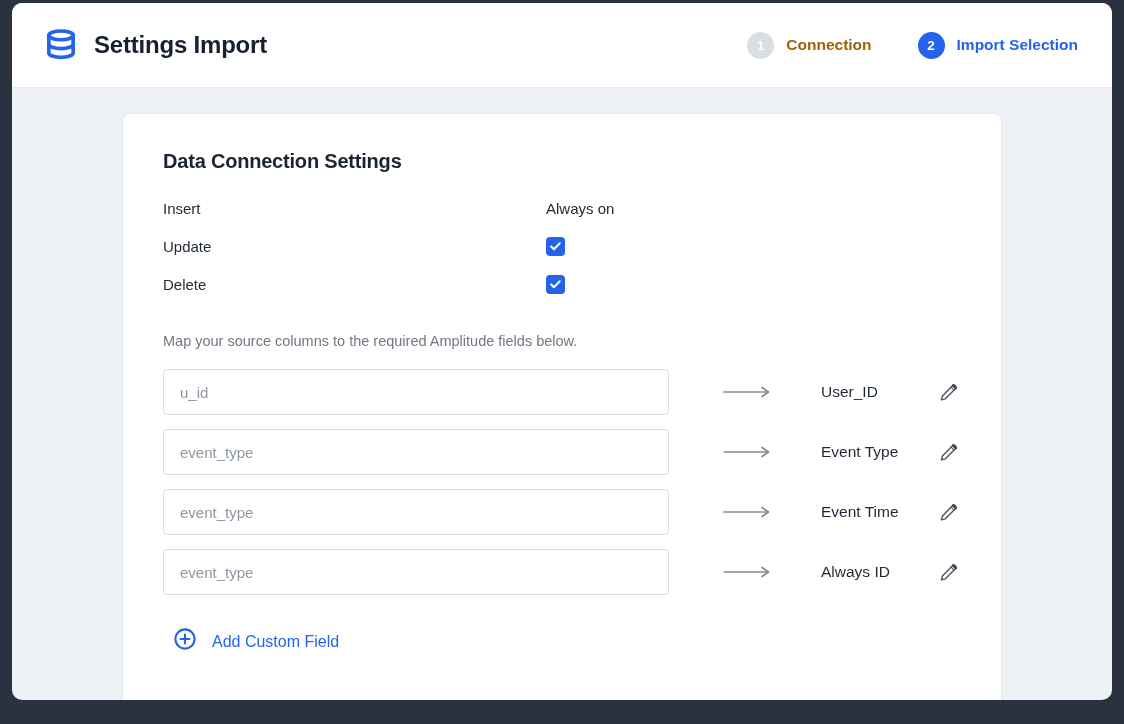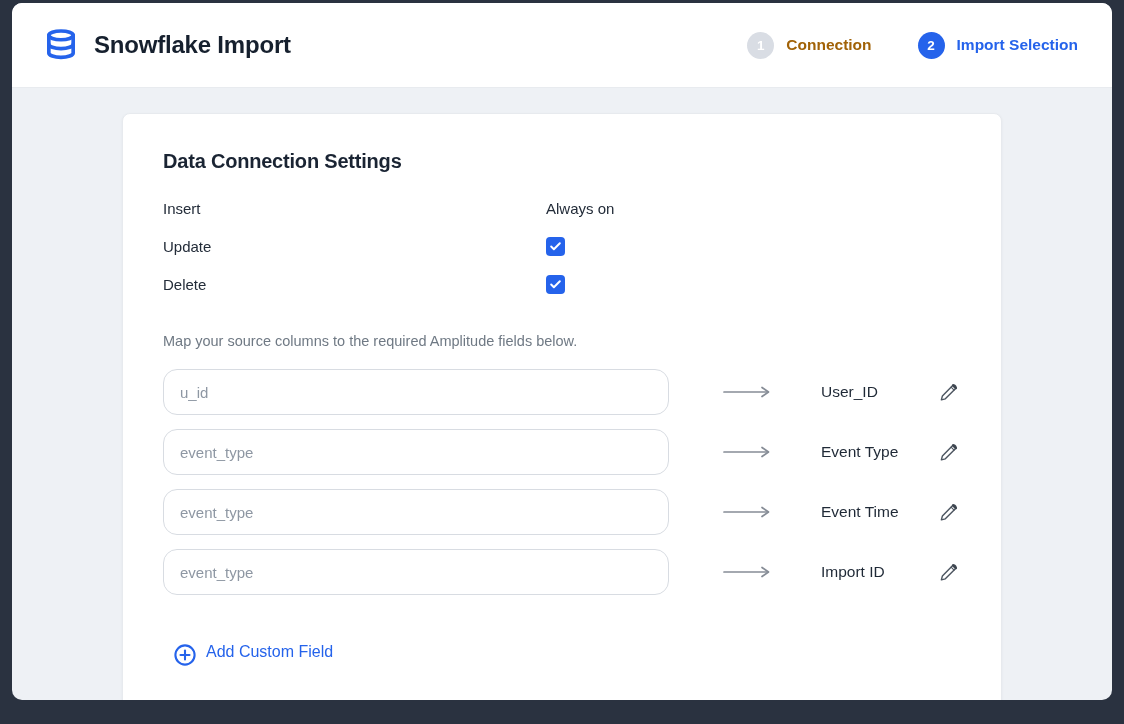--- a/index.html
+++ b/index.html
@@ -67,59 +67,59 @@
     cursor:pointer;
   }
   .checkbox svg { width:13px; height:13px; display:block; }
 
   .mapping-section { margin-top:30px; }
   .mapping-subtitle { margin-top:9px; font-size:14.5px; color:#6f7984; }
   .mapping-rows { margin-top:20px; }
   .mapping-row { display:flex; align-items:center; margin-bottom:14px; }
   .source-input {
     width:506px; height:46px;
-    border:1px solid #d8dce2; border-radius:14px;
+    border:1px solid #d8dce2; border-radius:4px;
     padding:0 16px; font-size:15px; color:#3a424d;
     font-family:"Liberation Sans", sans-serif;
     outline:none; background:#ffffff;
   }
   .source-input::placeholder { color:#8e97a3; opacity:1; }
   .arrow { margin-left:54px; width:48px; height:12px; flex:none; }
   .map-target {
     margin-left:50px; width:118px;
     font-size:15.5px; color:#1f2936;
   }
   .pencil-btn {
     width:20px; height:20px; flex:none;
     background:none; border:none; padding:0; cursor:pointer;
   }
   .pencil-btn svg { width:19px; height:19px; display:block; }
 
   .add-field {
-    margin-top:34px; margin-left:10px;
-    display:inline-flex; align-items:flex-start; gap:9px;
+    margin-top:18px; margin-left:10px;
+    display:inline-flex; align-items:flex-end; gap:15px;
     background:none; border:none; cursor:pointer;
     color:#2563eb; font-size:16px; font-weight:500;
     font-family:"Liberation Sans", sans-serif;
   }
   .add-field svg { width:24px; height:24px; display:block; }
 </style>
 </head>
 <body>
 
 <div class="window">
 
   <div class="header">
     <div class="header-left">
       <svg class="db-icon" viewBox="0 0 24 24" fill="none" stroke="#2563eb" stroke-width="2.6" stroke-linecap="round" stroke-linejoin="round">
         <ellipse cx="12" cy="5.2" rx="8.6" ry="3.1"></ellipse>
         <path d="M20.6 11.4c0 1.71-3.85 3.1-8.6 3.1s-8.6-1.39-8.6-3.1"></path>
         <path d="M3.4 5.2v12.4c0 1.71 3.85 3.1 8.6 3.1s8.6-1.39 8.6-3.1V5.2"></path>
       </svg>
-      <div class="app-title">Snowflake Import</div>
+      <div class="app-title">Settings Import</div>
     </div>
     <div class="steps">
       <div class="step inactive">
         <div class="step-circle">1</div>
         <div class="step-label">Connection</div>
       </div>
       <div class="step active">
         <div class="step-circle">2</div>
         <div class="step-label">Import Selection</div>
       </div>
@@ -208,21 +208,21 @@
                 </svg>
             </button>
           </div>
 
           <div class="mapping-row">
             <input class="source-input" type="text" placeholder="event_type" style="">
             <svg class="arrow" viewBox="0 0 48 12" fill="none" stroke="#868c96" stroke-width="1.7" stroke-linecap="round" stroke-linejoin="round">
                 <path d="M1 6h44"></path>
                 <path d="M39 1.5 45.5 6 39 10.5"></path>
               </svg>
-            <div class="map-target">Import ID</div>
+            <div class="map-target">Always ID</div>
             <button class="pencil-btn">
               <svg viewBox="0 0 24 24" fill="none" stroke="#4c5560" stroke-width="1.8" stroke-linecap="round" stroke-linejoin="round">
                   <path d="M17 3.5a2.6 2.6 0 0 1 3.7 3.7L8 20 3 21.3 4.3 16.3 17 3.5z"></path>
                   <path d="M15.3 5.2l3.7 3.7" stroke-width="1.4"></path>
                   <path d="M17.8 2.9l3.5 3.5" stroke="#3d454f" stroke-width="3"></path>
                 </svg>
             </button>
           </div>
 
         </div>

